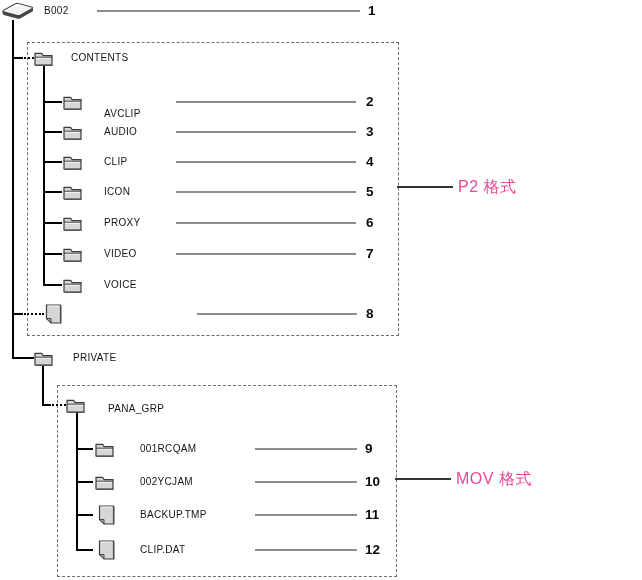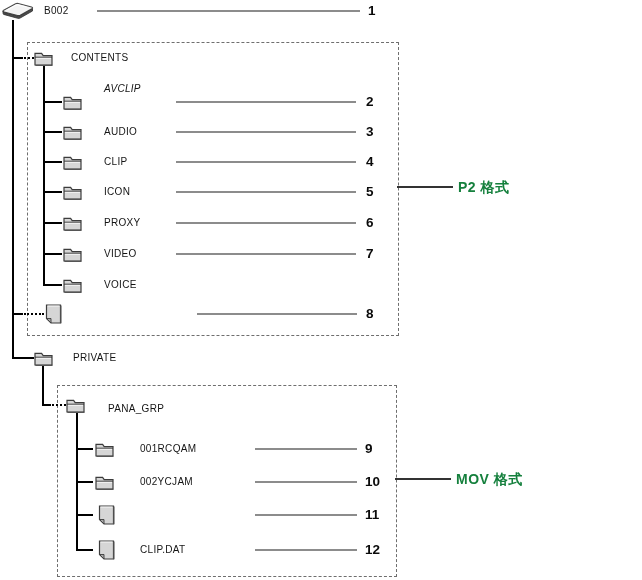--- a/index.html
+++ b/index.html
@@ -21,21 +21,21 @@
     white-space:nowrap;
   }
   .tline{background:#000;}          
   .vline{width:2px;}
   .hline{height:2px;}
   .dotseg{height:0;border-top:2px dotted #000;background:none;}
   .leader{height:2px;background:#8c8c8c;}
   .callout-line{height:2px;background:#333;}
   .dashed-box{border:1px dashed #6e6e6e;background:transparent;}
   .fmt-label{
-    height:18px;line-height:18px;font-size:14px;font-weight:bold;color:#15803d;
+    height:18px;line-height:18px;font-size:16px;font-weight:normal;color:#ec4899;
     white-space:nowrap;letter-spacing:.5px;
   }
   .icon{display:block;}
 </style>
 </head>
 <body>
 
 <div id="canvas">
 
   <div class="abs dashed-box" style="left:27px;top:42px;width:370px;height:292px;"></div>
@@ -122,21 +122,21 @@
   <div class="abs label" style="left:71px;top:49px;">CONTENTS</div>
 
   <span class="abs icon" style="left:63px;top:95px;">
     <svg width="19" height="15" viewBox="0 0 19 15">
         <path d="M1 14 V2.4 H7.6 L9.2 4.6 H18 V14 Z" fill="#d6d6d6" stroke="#3c3c3c" stroke-width="1.2"></path>
         <path d="M1 6.2 H18" stroke="#3c3c3c" stroke-width="1"></path>
         <path d="M2 7.4 H17" stroke="#f2f2f2" stroke-width="1"></path>
         <path d="M1.4 14.4 H18.4" stroke="#555" stroke-width="1.2"></path>
       </svg>
   </span>
-  <div class="abs label" style="left:104px;top:80px;font-style:italic;">AVCLIP</div>
+  <div class="abs label" style="left:104px;top:105px;">AVCLIP</div>
 
   <span class="abs icon" style="left:63px;top:125px;">
     <svg width="19" height="15" viewBox="0 0 19 15">
         <path d="M1 14 V2.4 H7.6 L9.2 4.6 H18 V14 Z" fill="#d6d6d6" stroke="#3c3c3c" stroke-width="1.2"></path>
         <path d="M1 6.2 H18" stroke="#3c3c3c" stroke-width="1"></path>
         <path d="M2 7.4 H17" stroke="#f2f2f2" stroke-width="1"></path>
         <path d="M1.4 14.4 H18.4" stroke="#555" stroke-width="1.2"></path>
       </svg>
   </span>
   <div class="abs label" style="left:104px;top:123px;">AUDIO</div>
@@ -241,20 +241,21 @@
   <div class="abs label" style="left:140px;top:473px;">002YCJAM</div>
 
   <span class="abs icon" style="left:98px;top:505px;">
     <svg width="17" height="20" viewBox="0 0 17 20">
         <path d="M1.5 1 H15.5 V19 H6 L1.5 14.5 Z" fill="#d6d6d6" stroke="#3c3c3c" stroke-width="1.2"></path>
         <path d="M1.5 14.5 H6 V19 Z" fill="#a8a8a8" stroke="#3c3c3c" stroke-width="0.9"></path>
         <path d="M2.6 2.1 H14.4" stroke="#f4f4f4" stroke-width="1"></path>
         <path d="M15.9 1.6 V19.2" stroke="#555" stroke-width="1.2"></path>
       </svg>
   </span>
+  <div class="abs label" style="left:140px;top:506px;">BACKUP.TMP</div>
 
   <span class="abs icon" style="left:98px;top:540px;">
     <svg width="17" height="20" viewBox="0 0 17 20">
         <path d="M1.5 1 H15.5 V19 H6 L1.5 14.5 Z" fill="#d6d6d6" stroke="#3c3c3c" stroke-width="1.2"></path>
         <path d="M1.5 14.5 H6 V19 Z" fill="#a8a8a8" stroke="#3c3c3c" stroke-width="0.9"></path>
         <path d="M2.6 2.1 H14.4" stroke="#f4f4f4" stroke-width="1"></path>
         <path d="M15.9 1.6 V19.2" stroke="#555" stroke-width="1.2"></path>
       </svg>
   </span>
   <div class="abs label" style="left:140px;top:541px;">CLIP.DAT</div>

